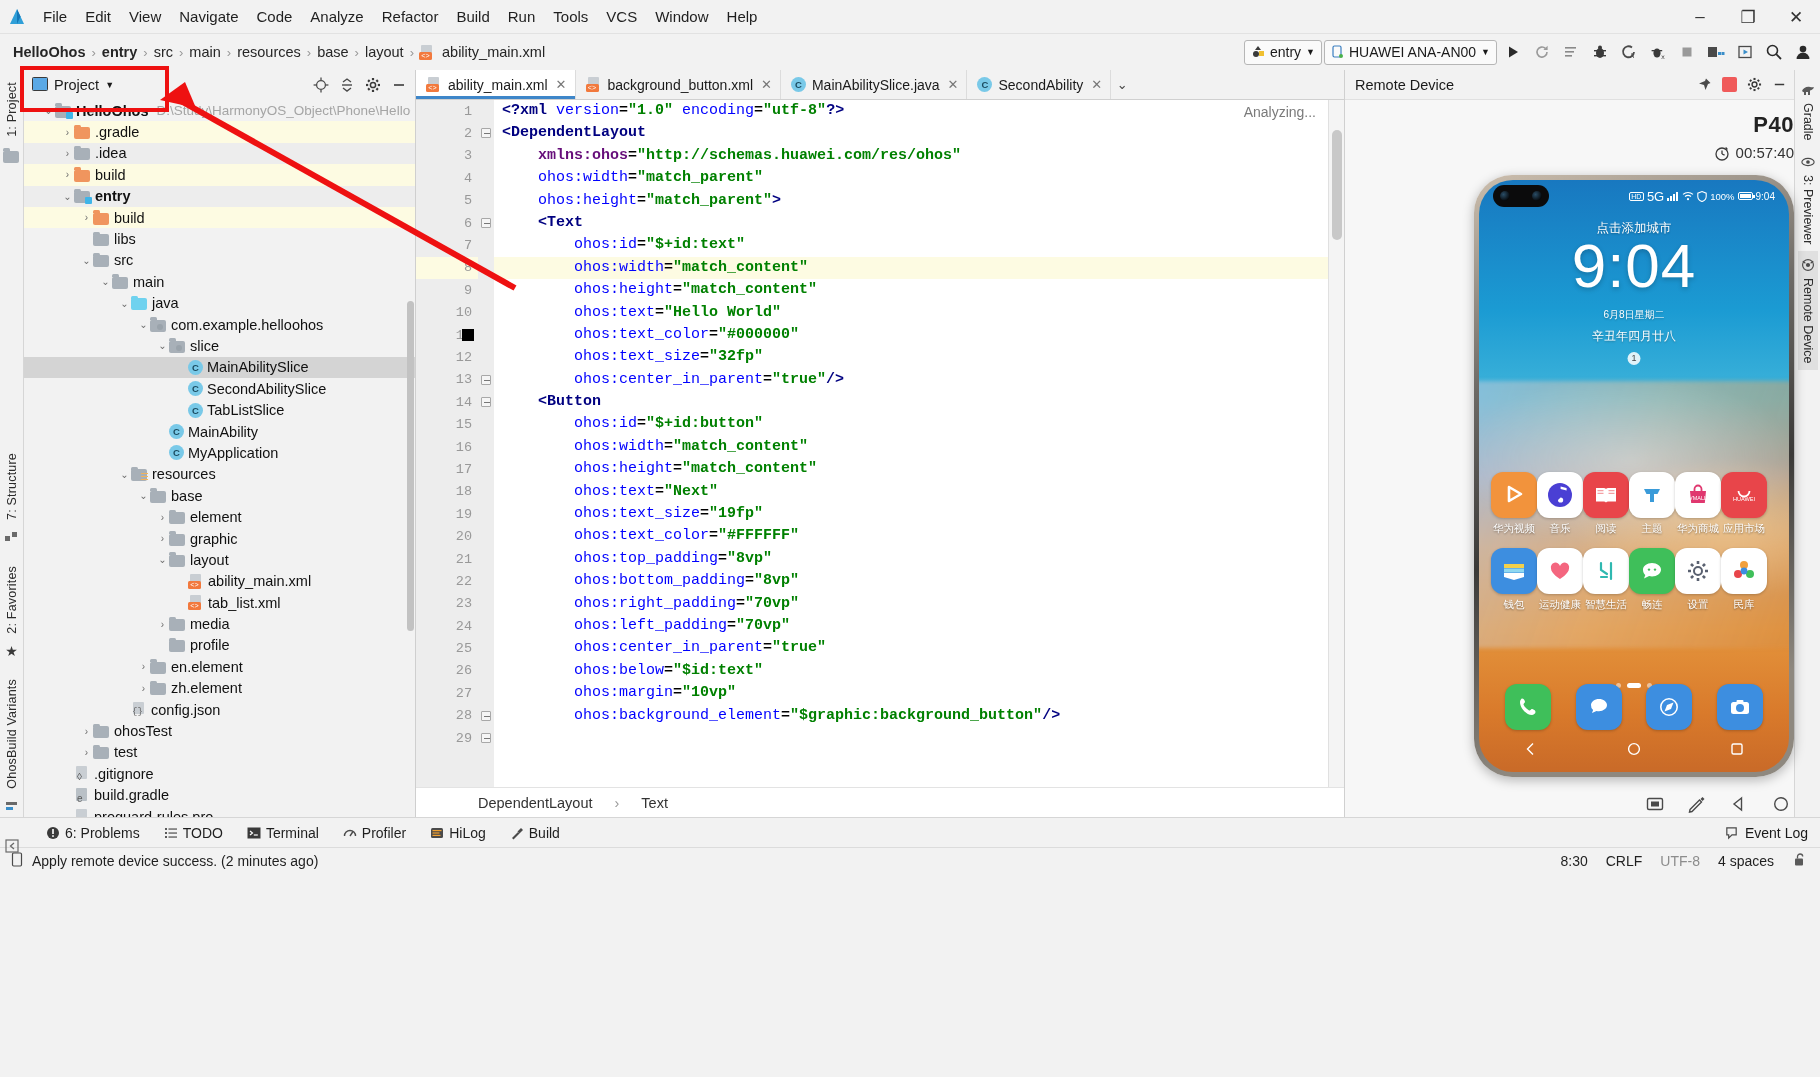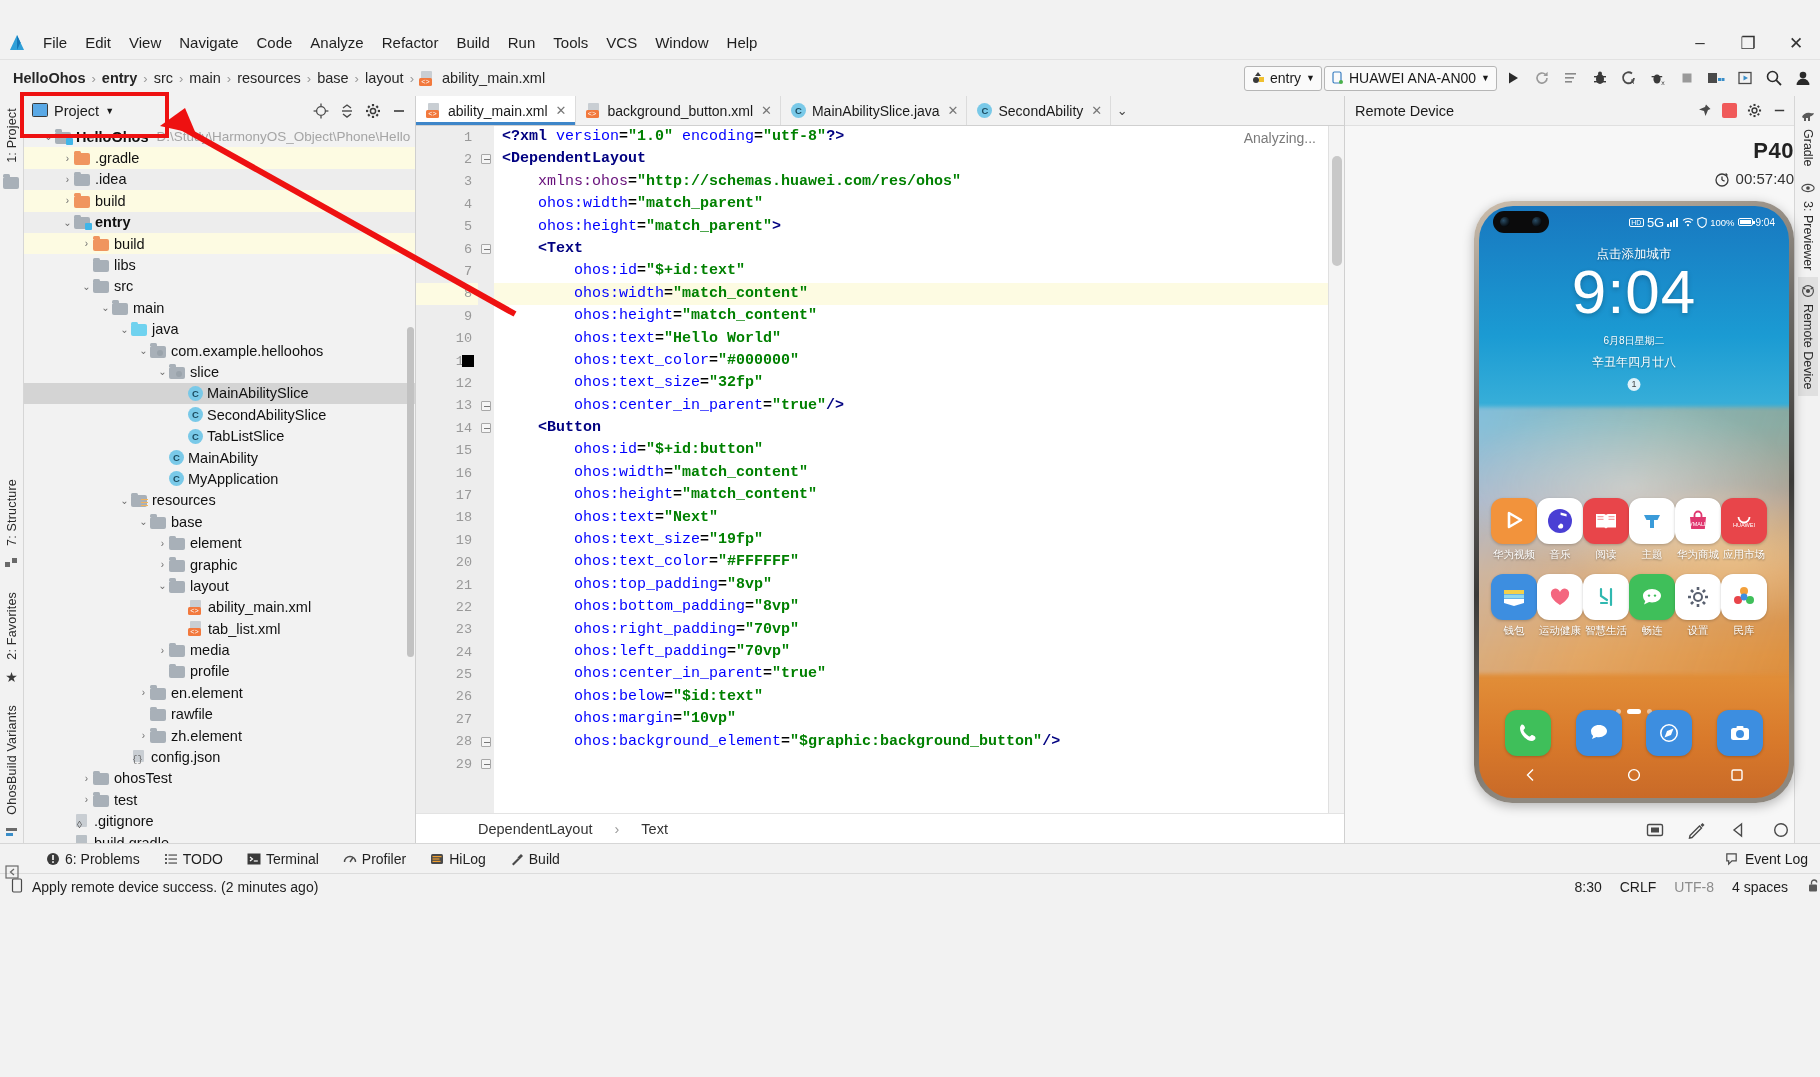--- a/index.html
+++ b/index.html
@@ -4,21 +4,21 @@
 <style>
   * { box-sizing: border-box; margin: 0; padding: 0; }
   html, body {
     width: 1820px; height: 1077px;
     font-family: "Liberation Sans", sans-serif;
     font-size: 13px;
     background: #f2f2f2;
     color: #1a1a1a;
     overflow: hidden;
   }
-  .app { position: relative; width: 1820px; height: 874px; display: flex; flex-direction: column; margin-top: 26px; }
+  .app { position: relative; width: 1820px; height: 874px; display: flex; flex-direction: column; }
 
   
   .menubar {
     height: 34px; background: #f2f2f2; display: flex; align-items: center;
     border-bottom: 1px solid #e2e2e2; flex: 0 0 34px; position: relative;
   }
   .ide-logo { width: 34px; display:flex; align-items:center; justify-content:center; }
   .menubar .mi {
     padding: 3px 9px; font-size: 15px; color: #1f1f1f; white-space: nowrap;
   }
@@ -120,21 +120,21 @@
   .foldmark { position:absolute; left:3px; width:10px; height:10px; border:1px solid #a8a8a8; background:#f5f5f5; border-radius:1px; }
   .foldmark::before { content:""; position:absolute; left:2px; top:4px; width:6px; height:1px; background:#777; }
   .swatch { position:absolute; width:12px; height:12px; background:#000; }
 
   .codearea { flex: 1 1 auto; position: relative; overflow: hidden; background:#fff; }
   .cline { height:22.4px; line-height:22.4px; font-family:"Liberation Mono", monospace; font-size:15px; white-space:pre; padding-left:8px; }
   .cline.hl { background:#fdfbe2; }
   .tok-tag { color:#000080; font-weight:bold; }
   .tok-attr { color:#0000ff; }
   .tok-val { color:#008000; font-weight:bold; }
-  .tok-ns { color:#660e7a; font-weight:normal;text-align:right; }
+  .tok-ns { color:#660e7a; font-weight:bold;text-align:right; }
   .tok-plain { color:#000; font-weight:bold; }
   .tok-pi { color:#000080; font-weight:bold; }
 
   .analyzing {
     position:absolute; right: 22px; top: 2px; background:#fff; color:#7a7a7a; font-size:14px;
     padding: 2px 6px; z-index: 5;
   }
   .markerbar { position:absolute; right:0; top:0; bottom:0; width:16px; background:#f4f4f4; border-left:1px solid #e0e0e0; }
   .markerbar .mthumb { position:absolute; left:3px; width:10px; top:30px; height:110px; background:#c8c8c8; border-radius:5px; }
 
@@ -206,21 +206,21 @@
   .rightrail { width:26px; flex:0 0 26px; background:#f2f2f2; border-left:1px solid #d6d6d6; display:flex; flex-direction:column; align-items:center; padding-top:6px; }
   .rtab { writing-mode: vertical-rl; font-size:12.5px; color:#2b2b2b; padding:7px 3px; white-space:nowrap; display:flex; align-items:center; gap:6px; }
   .rtab.active { background:#e0e0e0; }
 
   
   .toolwin { height:30px; background:#f2f2f2; border-top:1px solid #d6d6d6; display:flex; align-items:center; gap:4px; padding-left:36px; flex:0 0 30px; position:relative; }
   .twitem { display:flex; align-items:center; gap:5px; padding:3px 10px; font-size:14px; color:#1f1f1f; white-space:nowrap; }
   .twright { margin-left:auto; display:flex; align-items:center; gap:6px; padding-right:12px; }
 
   .statusbar { height:27px; background:#f2f2f2; border-top:1px solid #dcdcdc; display:flex; align-items:center; padding-left:10px; font-size:14px; color:#1f1f1f; flex:0 0 27px; }
-  .sbright { margin-left:auto; display:flex; align-items:center; gap:18px; }
+  .sbright { margin-left:auto; display:flex; align-items:center; gap:18px; padding-right:14px; }
   .sbright .dim { color:#8c8c8c; }
 
   
   .cornerrail { position:absolute; left:0; bottom:0; width:24px; height:57px; display:flex; align-items:center; justify-content:center; }
 
   
   .anno { position:absolute; left:0; top:0; width:1820px; height:1077px; pointer-events:none; z-index:50; }
 </style>
 </head>
 <body>
@@ -619,27 +619,20 @@
               <i></i>
             </span>
             <span class="tlabel">profile</span>
           </div>
           <div class="trow" style="padding-left: 113px;">
             <span class="arrow">›</span>
             <span class="ficon">
               <i></i>
             </span>
             <span class="tlabel">en.element</span>
-          </div>
-          <div class="trow" style="padding-left: 113px;">
-            <span class="arrow"></span>
-            <span class="ficon">
-              <i></i>
-            </span>
-            <span class="tlabel">rawfile</span>
           </div>
           <div class="trow" style="padding-left: 113px;">
             <span class="arrow">›</span>
             <span class="ficon">
               <i></i>
             </span>
             <span class="tlabel">zh.element</span>
           </div>
           <div class="trow" style="padding-left: 94px;">
             <span class="arrow"></span>

